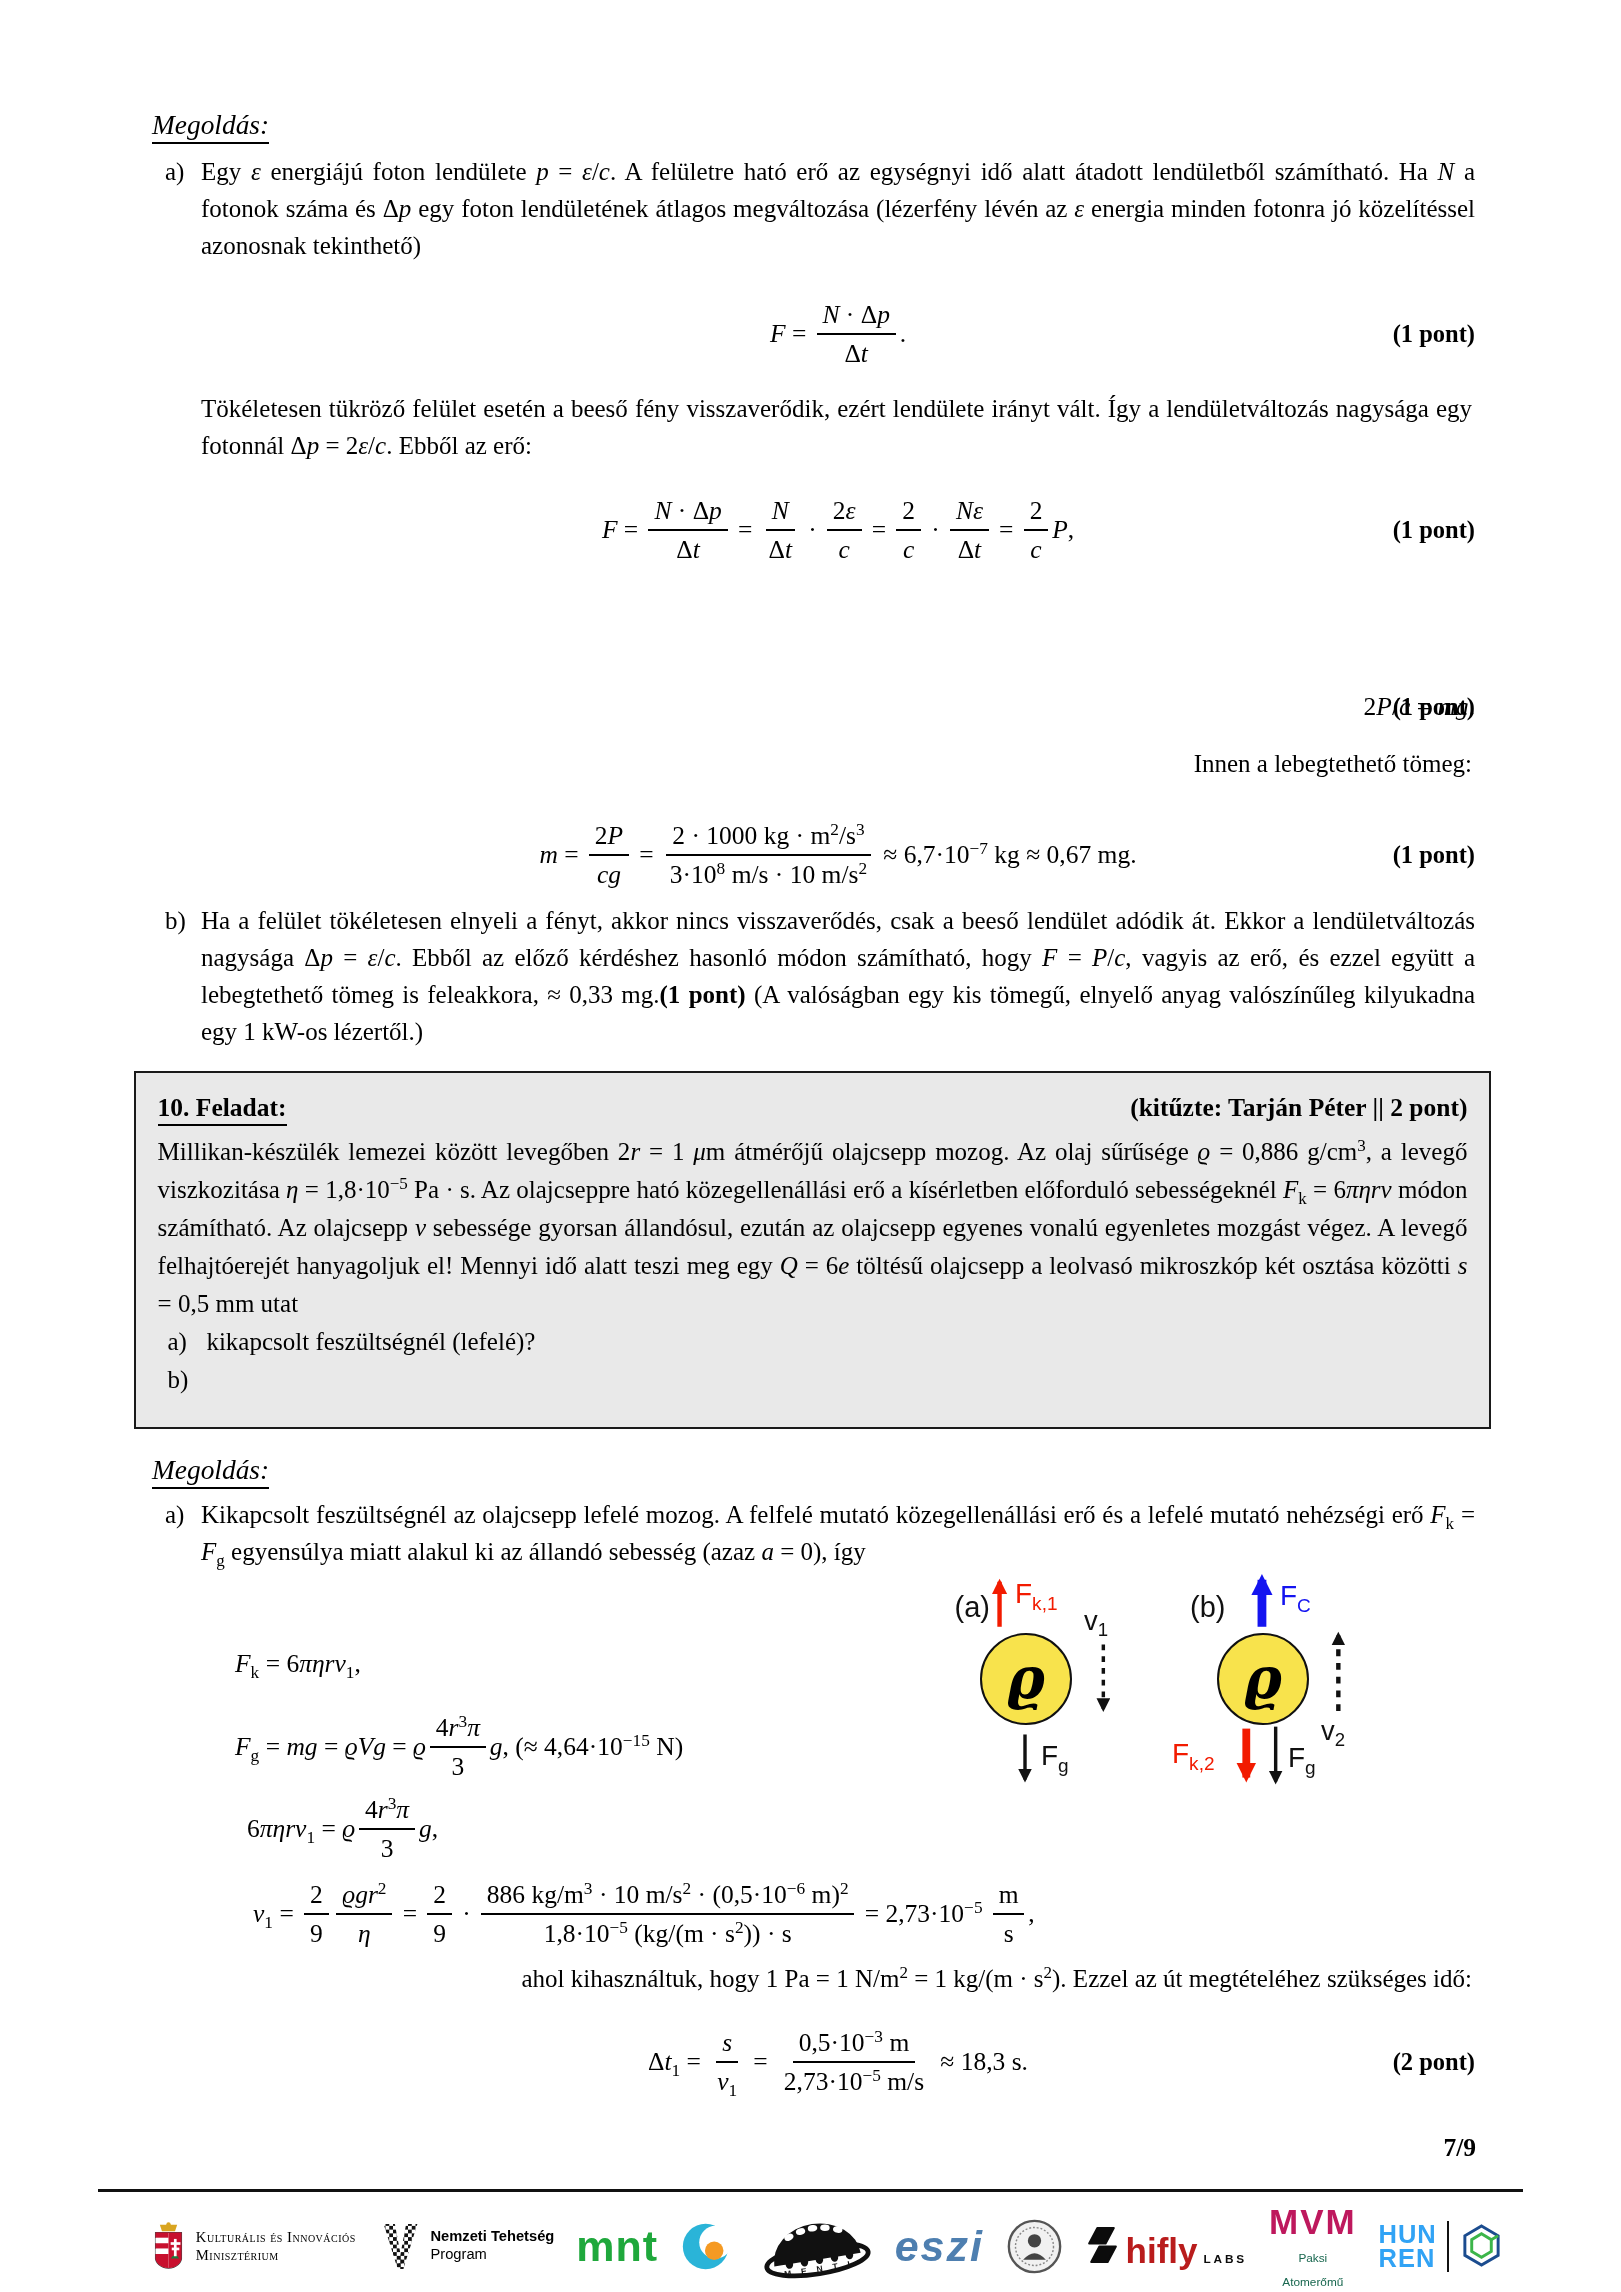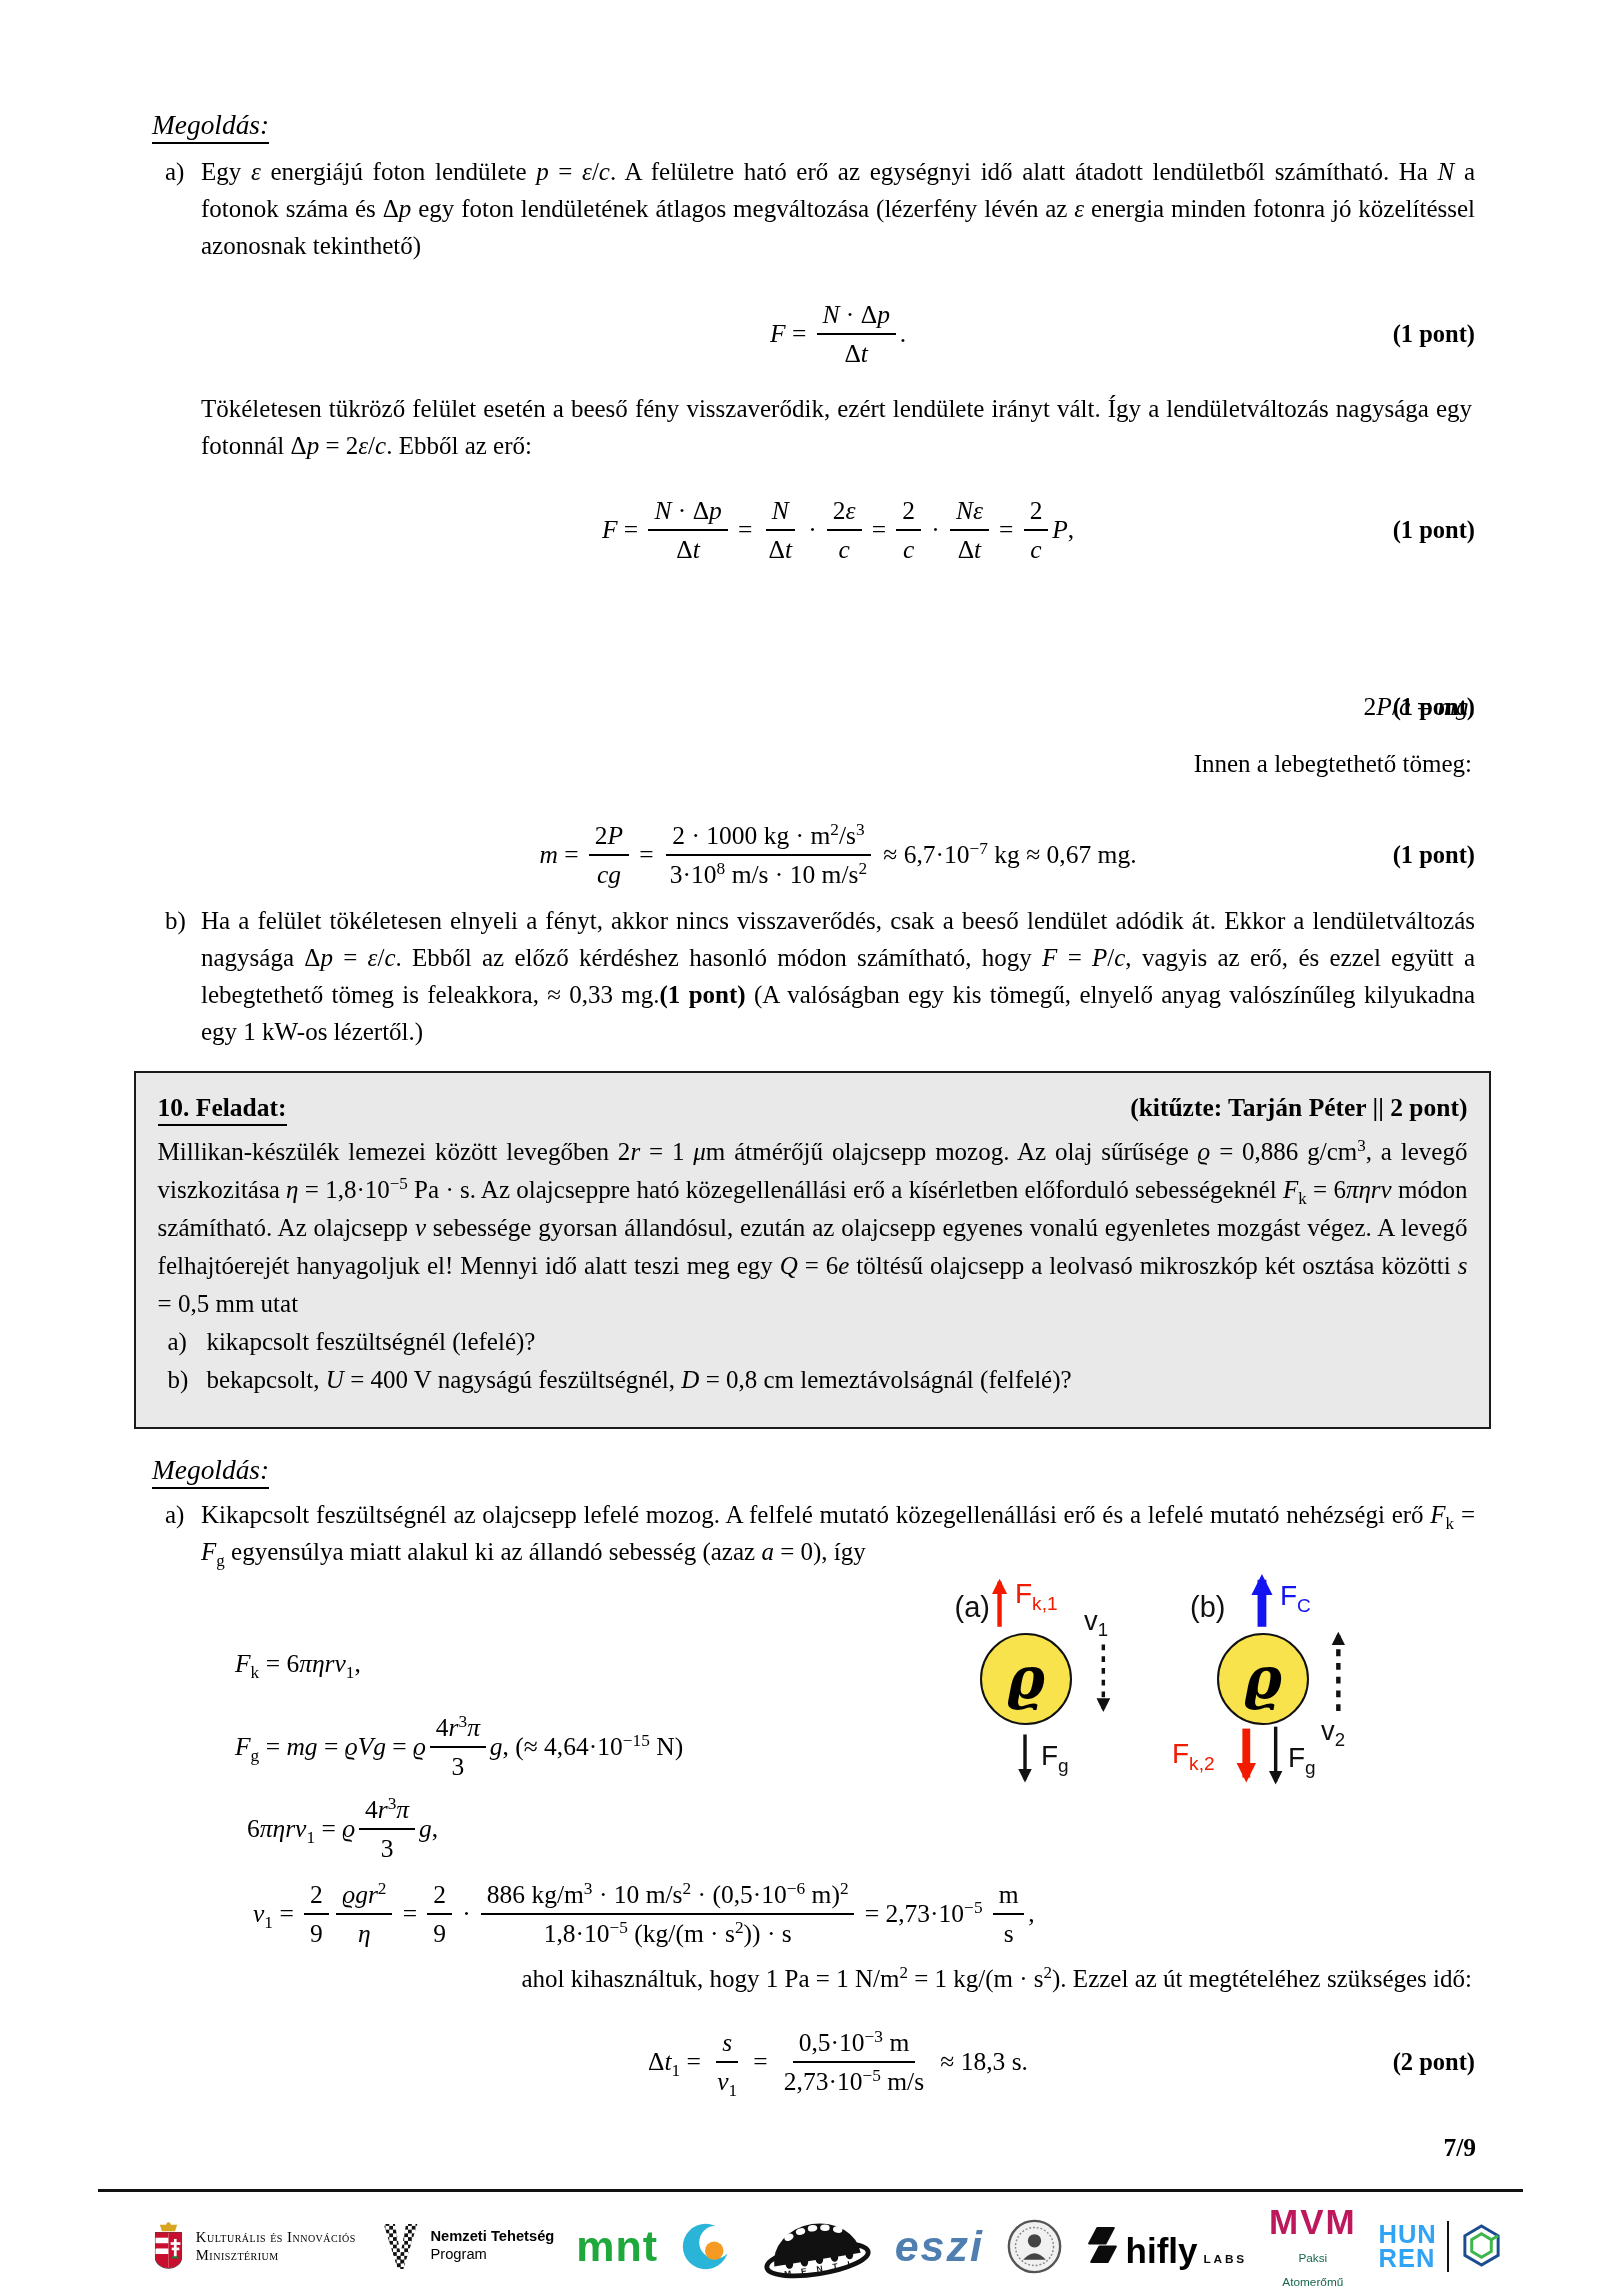--- a/index.html
+++ b/index.html
@@ -45,21 +45,21 @@
   .pageno{font-size:25.5px;font-weight:700;text-align:right;}
   .footer-rule{background:#111;height:2.9px;}
   .logos{display:flex;align-items:center;justify-content:space-between;}
   .logo{display:flex;align-items:center;gap:7.8px;font-family:"Liberation Sans","DejaVu Sans",sans-serif;}
   .ministry-text{font-family:"Liberation Serif",serif;font-variant:small-caps;font-size:14.7px;line-height:1.25;letter-spacing:0.5px;}
   .ntp-text{font-size:14.7px;line-height:1.2;}
   .ntp-text .b{font-weight:700;}
   .mnt-text{font-weight:800;font-size:43px;color:#1fa83c;letter-spacing:1px;line-height:1;}
   .eszi-text{font-weight:800;font-style:italic;font-size:43px;color:#4e7fb0;letter-spacing:2px;line-height:1;}
   .hifly-wrap{display:flex;align-items:flex-end;gap:5.9px;}
-  .hifly-text{font-weight:800;font-size:35px;line-height:.85;color:#000000;}
+  .hifly-text{font-weight:800;font-size:35px;line-height:.85;color:#b91c1c;}
   .hifly-labs{font-weight:700;font-size:11.8px;letter-spacing:2.9px;color:#0c0c0c;}
   .mvm-block{display:flex;flex-direction:column;line-height:1.05;}
   .mvm-text{font-weight:800;font-size:35px;color:#be185d;letter-spacing:2px;}
   .mvm-sub{font-size:11.8px;color:#18674f;margin-top:3.9px;}
   .hunren-block{display:flex;align-items:center;gap:9.8px;}
   .hunren-text{font-weight:800;font-size:25.5px;line-height:.95;color:#31a3f5;letter-spacing:1px;}
   .vbar{width:2.5px;height:51px;background:#111;}
 </style>
 </head>
 <body>
@@ -163,21 +163,20 @@
       <span class="h-underline">10. Feladat:</span>
       <span>(kitűzte: Tarján Péter || 2 pont)</span>
     </div>
     <div class="box-body">Millikan-készülék lemezei között levegőben 2<i>r</i> = 1 <i>μ</i>m átmérőjű olajcsepp mozog. Az olaj sűrűsége <i>ϱ</i> = 0,886 g/cm<sup>3</sup>, a levegő viszkozitása <i>η</i> = 1,8·10<sup>−5</sup> Pa · s. Az olajcseppre ható közegellenállási erő a kísérletben előforduló sebességeknél <i>F</i><sub>k</sub> = 6<i>πηrv</i> módon számítható. Az olajcsepp <i>v</i> sebessége gyorsan állandósul, ezután az olajcsepp egyenes vonalú egyenletes mozgást végez. A levegő felhajtóerejét hanyagoljuk el! Mennyi idő alatt teszi meg egy <i>Q</i> = 6<i>e</i> töltésű olajcsepp a leolvasó mikroszkóp két osztása közötti <i>s</i> = 0,5 mm utat</div>
     <div class="box-item">
       <span class="hlabel">a)</span>
       <span>kikapcsolt feszültségnél (lefelé)?</span>
     </div>
     <div class="box-item">
       <span class="hlabel">b)</span>
-      <span>bekapcsolt, <i>U</i> = 400 V nagyságú feszültségnél, <i>D</i> = 0,8 cm lemeztávolságnál (felfelé)?</span>
     </div>
   </div>
 
   <div class="abs sol-heading" style="left:152px;top:1455px;">
     <span class="h-underline">Megoldás:</span>
   </div>
 
   <div class="abs hitem" style="left:165px;top:1496px;width:1310px;">
     <span class="hlabel">a)</span>
     <span class="htext">Kikapcsolt feszültségnél az olajcsepp lefelé mozog. A felfelé mutató közegellenállási erő és a lefelé mutató nehézségi erő <i>F</i><sub>k</sub> = <i>F</i><sub>g</sub> egyensúlya miatt alakul ki az állandó sebesség (azaz <i>a</i> = 0), így</span>

